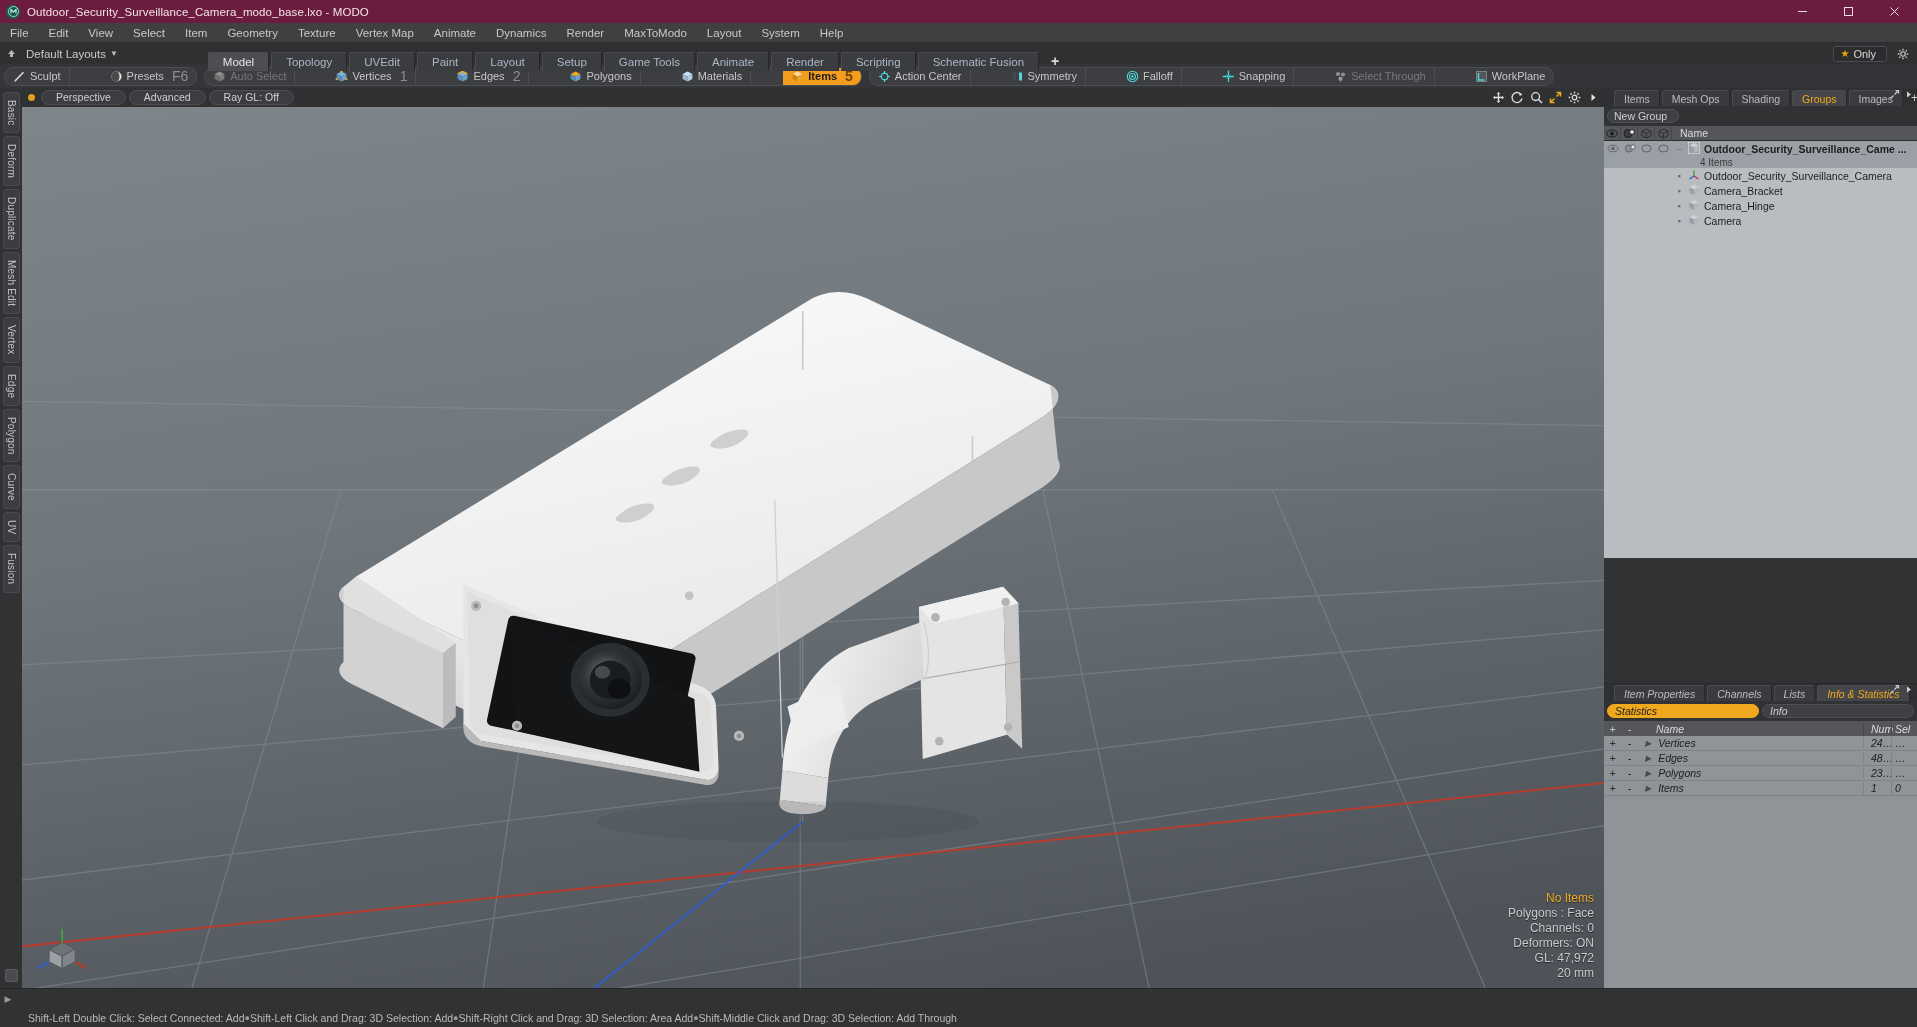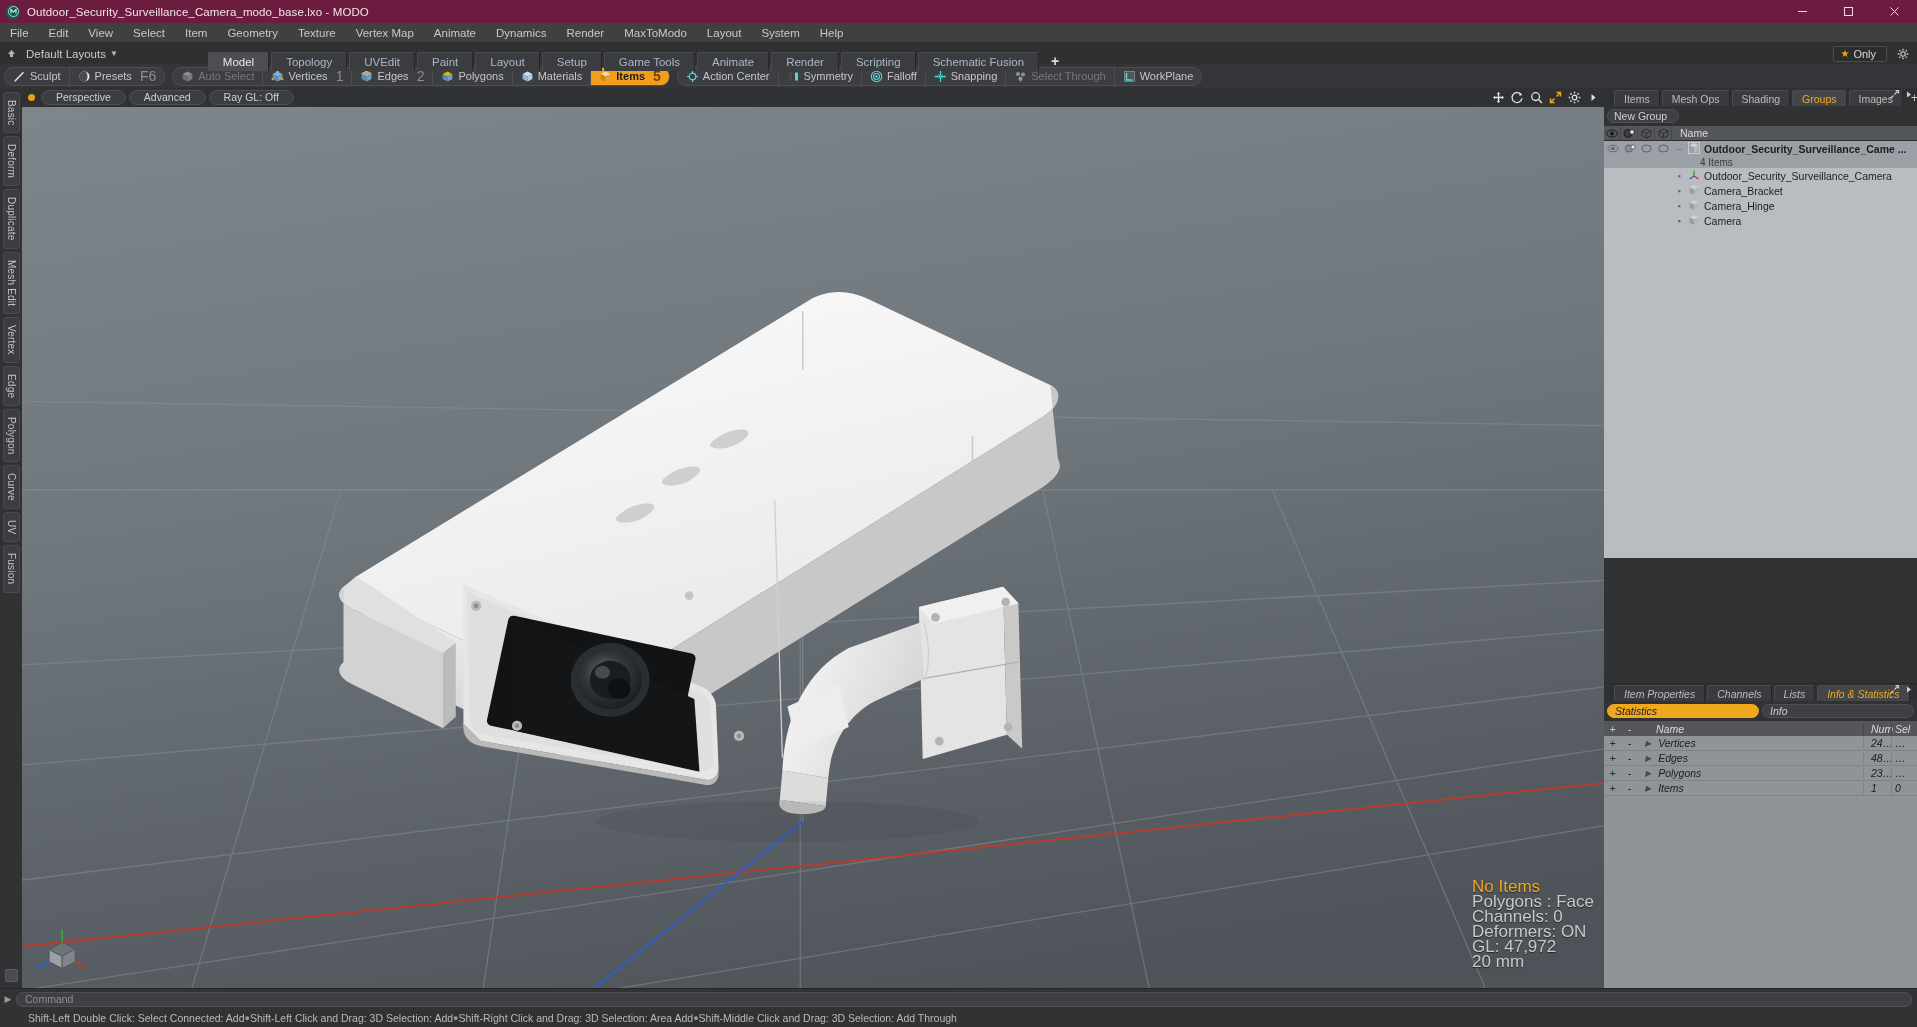--- a/index.html
+++ b/index.html
@@ -52,21 +52,21 @@
   .only-pill {
     background:#2b2c2e; border:1px solid #4b4c4f; border-radius:3px;
     color:#d8d8d8; font-size:11px; padding: 1px 10px 1px 6px; display:flex; align-items:center; gap:4px;
     margin-right:6px;
   }
   .only-star { color:#f0a500; font-size:10px; }
   .lb-gear { width:20px; height:21px; display:flex;align-items:center;justify-content:center; margin-right:4px; }
 
   
   .modebar { height:24px; background:#343538; display:flex; align-items:center; flex:none; padding: 0 4px; gap:0; }
-  .mb-group { display:flex; align-items:center; background:#3d3e41; border:1px solid #4d4e52; border-radius:9px; height:19px; overflow:hidden;}
+  .mb-group { display:flex; align-items:center; background:#3d3e41; border:1px solid #4d4e52; border-radius:9px; height:19px; overflow:hidden;gap:32px;}
   .mb-item {
     display:flex; align-items:center; gap:4px; height:19px; padding: 0 8px;
     font-size:11px; color:#c6c6c6; white-space:nowrap; border-right:1px solid #4d4e52;
   }
   .mb-item:last-child { border-right:none; }
   .mb-item.dim { color:#787878; }
   .mb-item.active { background:#f29d1d; color:#1d1d1d; font-weight:bold; }
   .mb-item .num { color:#8d8d8d; font-size:14px; margin-left:4px; }
   .mb-item.active .num { color:#704300; }
   .mb-sep { width:7px; }
@@ -95,22 +95,22 @@
     background:#3c3d40; border:1px solid #4e4f53; border-radius:8px; height:15px;
     color:#cfcfcf; font-size:10.5px; line-height:13px; padding: 0 14px; margin-right:3px;
     display:flex; align-items:center; justify-content:center; min-width:72px;
   }
   .vphdr-right { position:absolute; right:4px; top:0; height:19px; display:flex; align-items:center; gap:6px; }
   .vpicon { width:13px; height:13px; display:flex; align-items:center; justify-content:center; }
 
   .viewport { flex:1; position:relative; overflow:hidden; background:#6f767c; }
   .vp-canvas { position:absolute; inset:0; }
   .vp-stats {
-    position:absolute; right:10px; bottom:19px; text-align:left;
-    font-size:17px; color:#c9c9c9; line-height:15px; text-shadow: 0 1px 1px rgba(0,0,0,.55);
+    position:absolute; right:10px; bottom:7px; text-align:right;
+    font-size:12px; color:#c9c9c9; line-height:15px; text-shadow: 0 1px 1px rgba(0,0,0,.55);
   }
   .vp-stats .noitems { color:#f0a81e; }
   .vp-axis { position:absolute; left:14px; bottom:14px; width:56px; height:56px; }
 
   
   .rightcol { width:313px; background:#313234; display:flex; flex-direction:column; flex:none; }
   .panel-tabs { height:18px; display:flex; align-items:flex-end; padding-left:3px; background:#2f3032; position:relative; }
   .pt-dot { width:6px;height:6px;border-radius:50%;background:#4a4b4e;margin:0 5px 5px 2px; }
   .ptab {
     font-size:10.5px; color:#bcbcbc; padding: 0 9px; height:16px; line-height:16px;
@@ -884,21 +884,20 @@
             <div class="st-sel">0</div>
           </div>
         </div>
         <div class="stat-empty"></div>
       </div>
     </div>
   </div>
 
   <div class="cmdbar">
     <div class="cmd-arrow">▶</div>
-    <div class="cmd-input">Command</div>
   </div>
 
   <div class="statusbar">
     <div class="sb-text">
       <span>Shift-Left Double Click: Select Connected: Add</span>
       <span class="sb-bullet">●</span>
       <span>Shift-Left Click and Drag: 3D Selection: Add</span>
       <span class="sb-bullet">●</span>
       <span>Shift-Right Click and Drag: 3D Selection: Area Add</span>
       <span class="sb-bullet">●</span>

